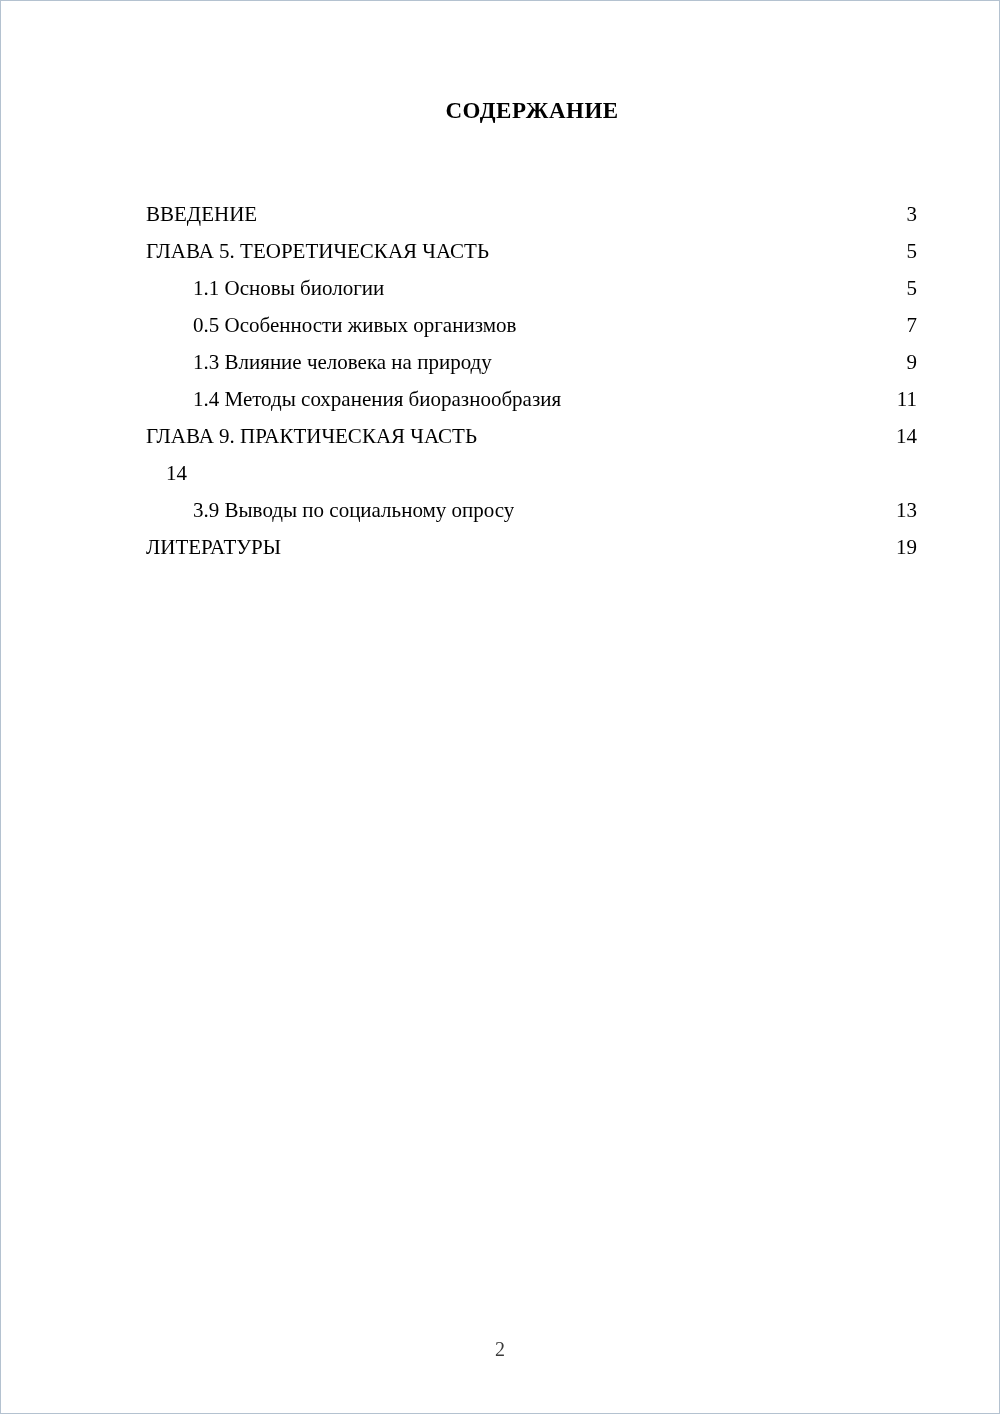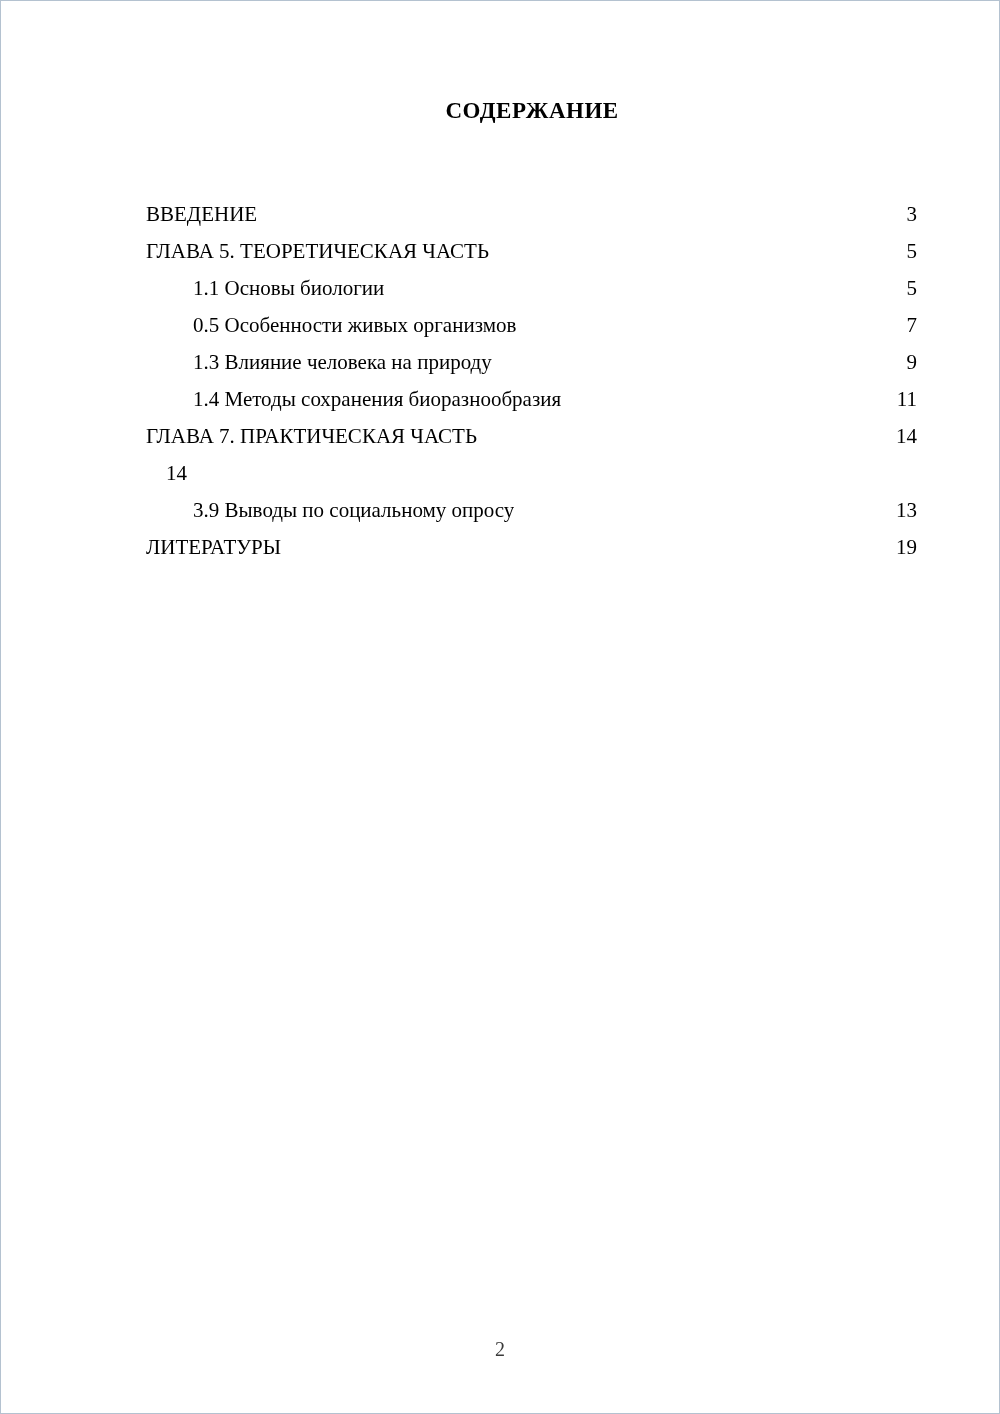--- a/index.html
+++ b/index.html
@@ -96,21 +96,21 @@
       </div>
       <div class="toc-row level-1">
         <span class="toc-label">1.3 Влияние человека на природу</span>
         <span class="toc-page">9</span>
       </div>
       <div class="toc-row level-1">
         <span class="toc-label">1.4 Методы сохранения биоразнообразия</span>
         <span class="toc-page">11</span>
       </div>
       <div class="toc-row level-0">
-        <span class="toc-label">ГЛАВА 7. ПРАКТИЧЕСКАЯ ЧАСТЬ</span>
+        <span class="toc-label">ГЛАВА 9. ПРАКТИЧЕСКАЯ ЧАСТЬ</span>
         <span class="toc-page">14</span>
       </div>
       <div class="toc-row level-1">
         <span class="toc-page">14</span>
       </div>
       <div class="toc-row level-1">
         <span class="toc-label">3.9 Выводы по социальному опросу</span>
         <span class="toc-page">13</span>
       </div>
       <div class="toc-row level-0">

